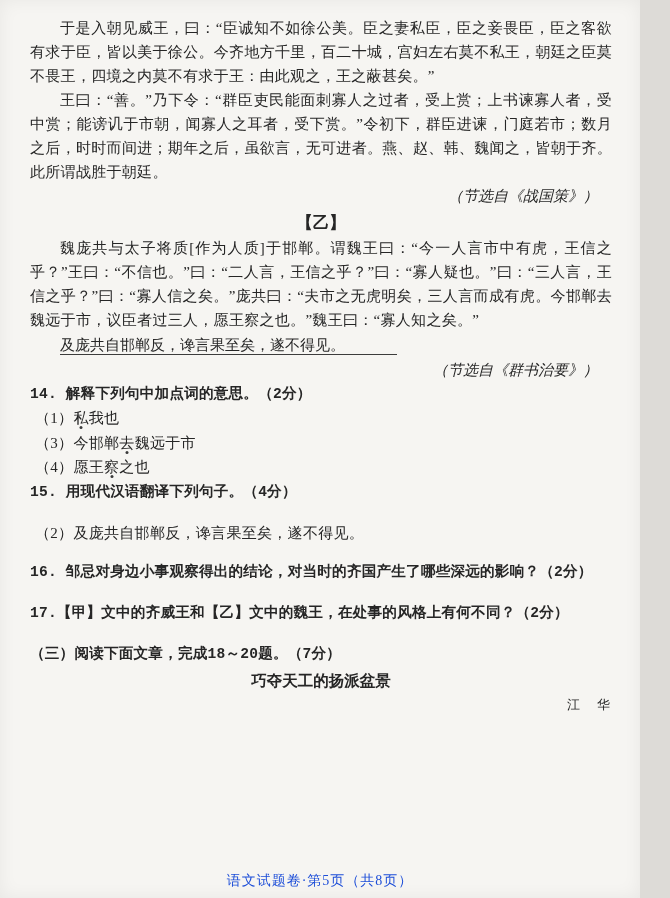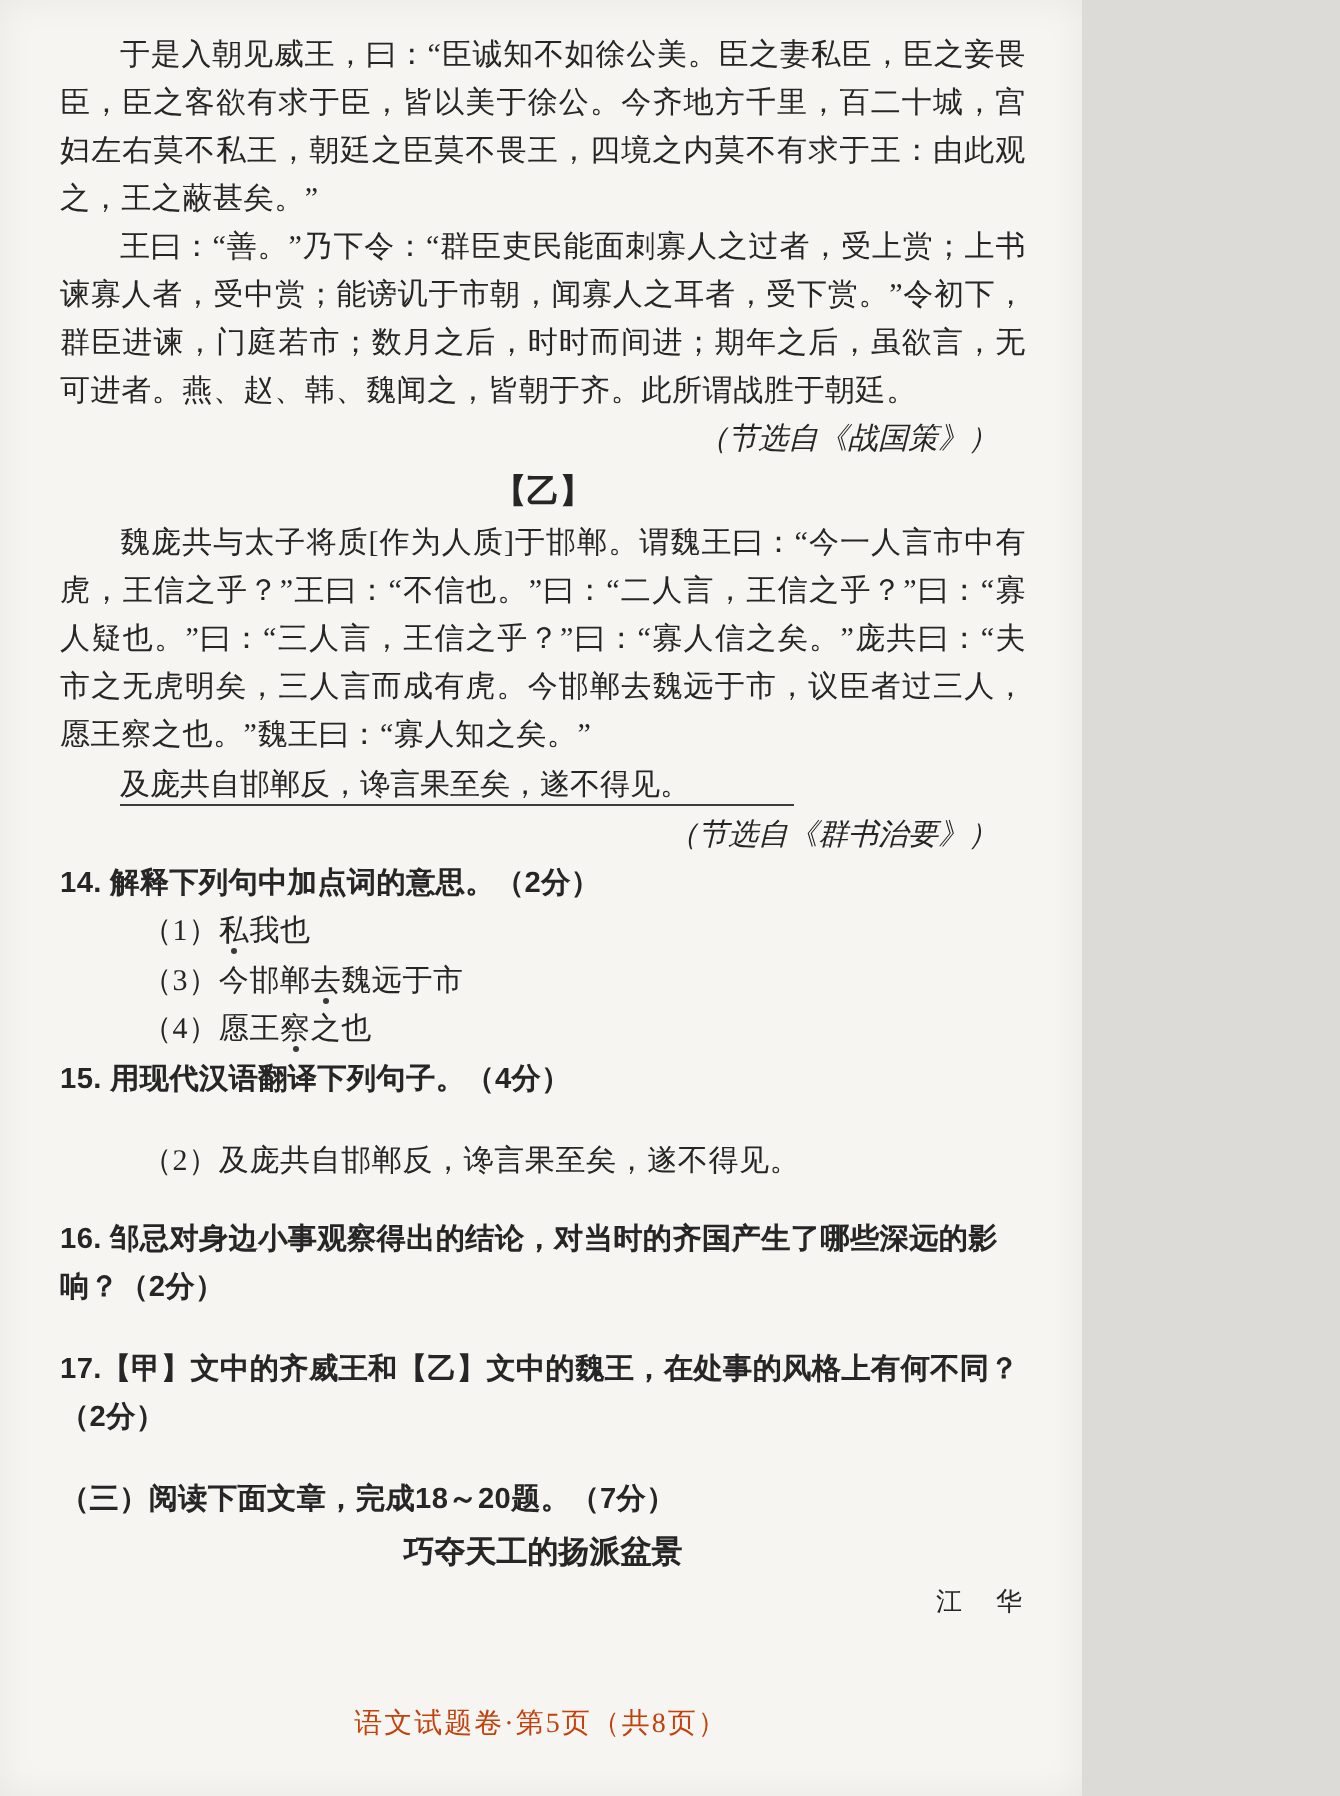--- a/index.html
+++ b/index.html
@@ -1,17 +1,17 @@
 <!DOCTYPE html>
 <html><head>
 <meta charset="utf-8">
 <style>
   html,body{margin:0;padding:0;background:#dddbd7;}
   .sheet{
-    width:541px;height:898px;position:relative;box-sizing:border-box;
+    width:640px;height:898px;position:relative;box-sizing:border-box;
     background:#f6f5f2;
     color:#262626;
     font-family:"Liberation Serif","DejaVu Serif",serif;
     padding:16px 28px 0 30px;
     overflow:hidden;
     box-shadow:inset 0 0 18px rgba(0,0,0,0.06);
   }
   p{margin:0;}
   .passage{
     font-size:15px;line-height:24px;text-indent:2em;text-align:justify;
@@ -22,43 +22,43 @@
   }
   .section-head{
     text-align:center;font-weight:bold;font-size:16.5px;line-height:26px;
     font-family:"Liberation Sans","DejaVu Sans",sans-serif;margin:1px 0;
   }
   .underline-wrap{font-size:15px;line-height:26px;text-indent:2em;}
   .ul{
     border-bottom:1.3px solid #3c3c3c;padding-right:52px;padding-bottom:1px;
   }
   .stem{
-    font-family:Liberation Sans, sans-serif;
+    font-family:Liberation Mono, monospace;
     font-weight:600;font-size:14.6px;line-height:24px;letter-spacing:0.2px;
   }
   .item{
-    font-size:15px;line-height:24.5px;padding-left:5px;letter-spacing:0.3px;margin-left:36px;
+    font-size:15px;line-height:24.5px;padding-left:5px;letter-spacing:0.3px;
   }
   .dot{position:relative;}
   .dot::after{
     content:"";position:absolute;left:50%;bottom:-3px;transform:translateX(-50%);
     width:3px;height:3px;border-radius:50%;background:#3a3a3a;
   }
   .gap-md{height:15px;}
   .gap-lg{height:17px;}
   .essay-title{
     text-align:center;font-weight:bold;font-size:15.5px;line-height:25px;
     font-family:"Liberation Sans","DejaVu Sans",sans-serif;margin-top:2px;
   }
   .essay-author{
     text-align:right;font-size:13px;line-height:24px;letter-spacing:2px;
   }
   .footer{
-    position:absolute;left:0;bottom:27px;width:100%;text-align:center;
-    font-size:14px;color:#c2410c;letter-spacing:1px;
+    position:absolute;left:0;bottom:8px;width:100%;text-align:center;
+    font-size:14px;color:#1d4ed8;letter-spacing:1px;
   }
 </style>
 </head>
 <body>
 
 <div class="sheet">
 
   <p class="passage">于是入朝见威王，曰：“臣诚知不如徐公美。臣之妻私臣，臣之妾畏臣，臣之客欲有求于臣，皆以美于徐公。今齐地方千里，百二十城，宫妇左右莫不私王，朝廷之臣莫不畏王，四境之内莫不有求于王：由此观之，王之蔽甚矣。”</p>
   <p class="passage">王曰：“善。”乃下令：“群臣吏民能面刺寡人之过者，受上赏；上书谏寡人者，受中赏；能谤讥于市朝，闻寡人之耳者，受下赏。”令初下，群臣进谏，门庭若市；数月之后，时时而间进；期年之后，虽欲言，无可进者。燕、赵、韩、魏闻之，皆朝于齐。此所谓战胜于朝廷。</p>
   <p class="source">（节选自《战国策》）</p>

